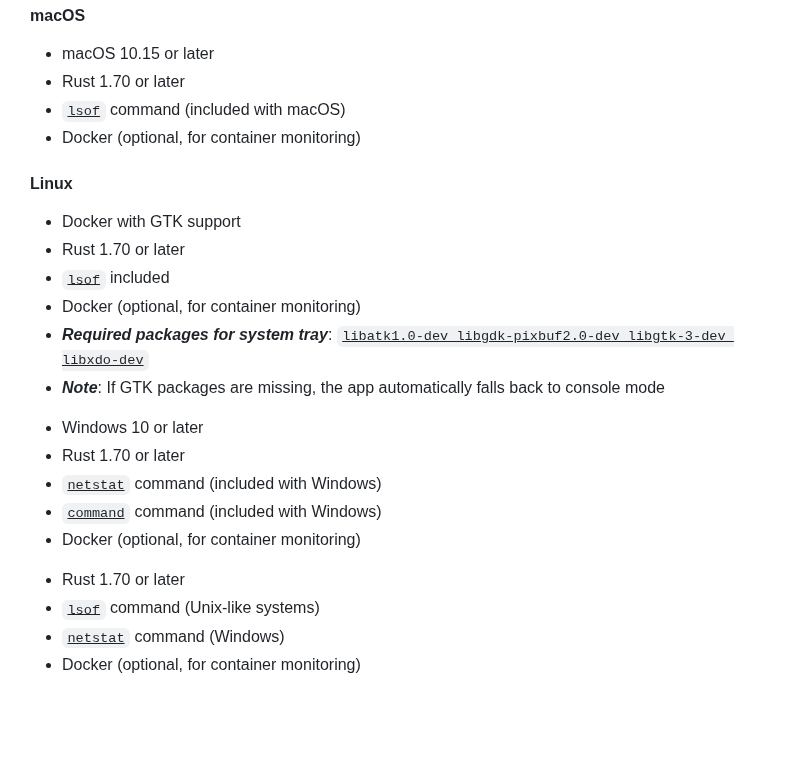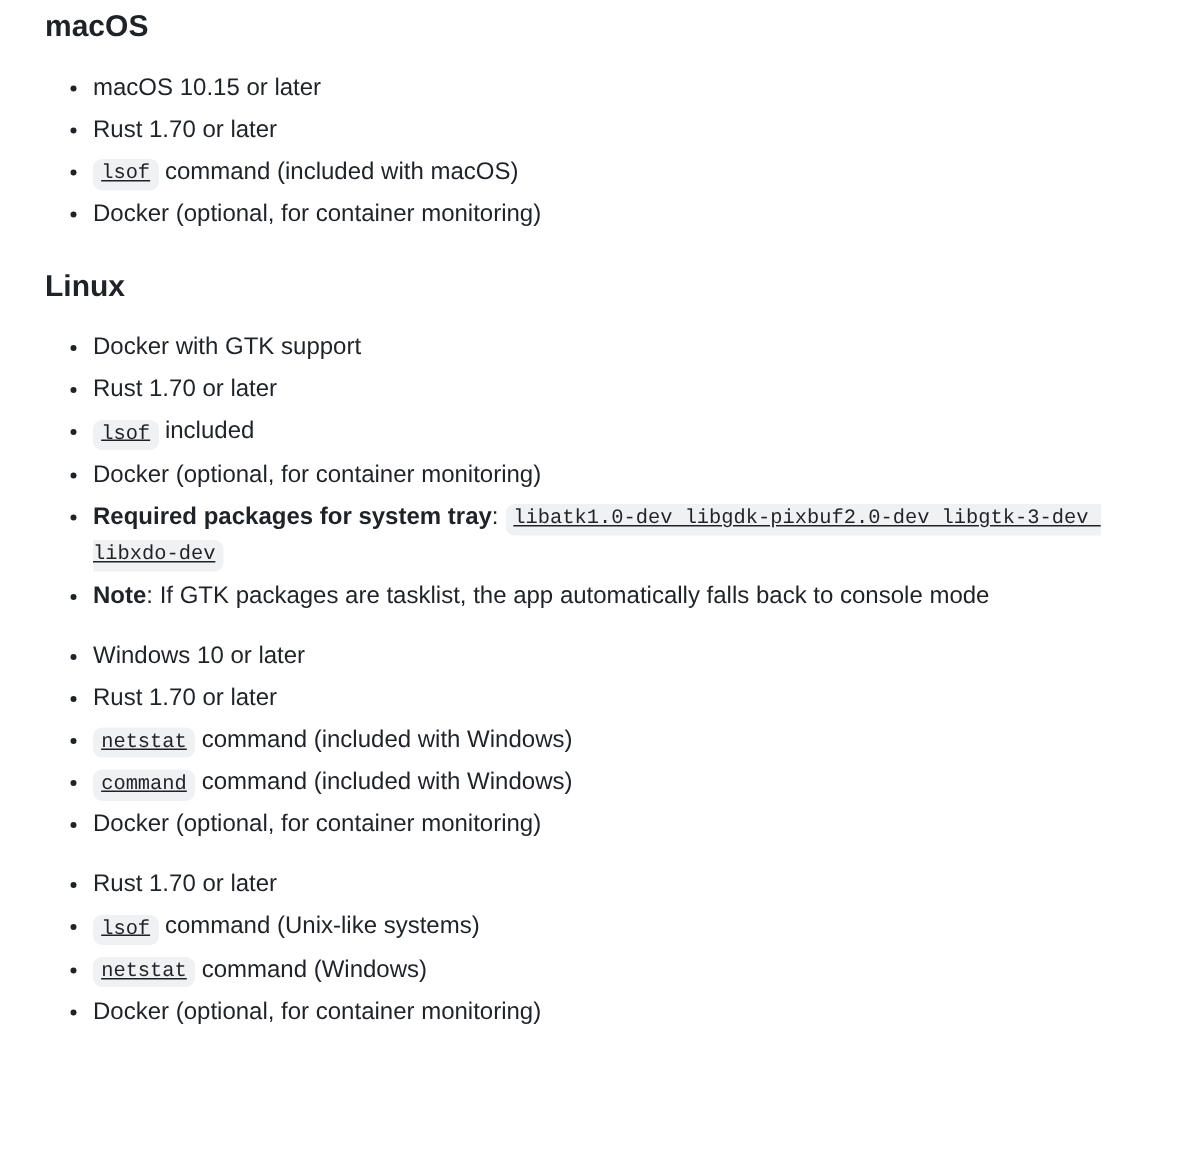--- a/index.html
+++ b/index.html
@@ -18,35 +18,35 @@
     font-family: "Liberation Sans", "DejaVu Sans", sans-serif;
     font-size: 16px;
     line-height: 1.5;
     -webkit-font-smoothing: antialiased;
   }
   .doc {
     padding: 2px 14px 0 30px;
   }
   section { margin: 0; }
   h3 {
-    font-size: 20px;
+    font-size: 16px;
     font-weight: 600;
     line-height: 1.25;
     margin: 24px 0 16px 0;
     color: var(--text-color);
   }
   .doc section:first-child h3 { margin-top: 4px; }
   ul {
     margin: 0 0 16px 0;
     padding-left: 2em;
     list-style-type: disc;
   }
   li { line-height: 1.5; }
   li + li { margin-top: 0.25em; }
-  strong { font-weight: 600; }
+  strong { font-weight: 600; font-style: italic; }
   code {
     font-family: "Liberation Mono", "DejaVu Sans Mono", monospace;
     font-size: 85%;
     background-color: var(--code-bg);
     padding: 0.2em 0.4em;
     border-radius: 6px;
     white-space: break-spaces;
     text-decoration: underline;
   }
 </style>
@@ -64,21 +64,21 @@
       </ul>
     </section>
     <section>
       <h3>Linux</h3>
       <ul>
         <li><span>Docker with GTK support</span></li>
         <li><span>Rust 1.70 or later</span></li>
         <li><code>lsof</code><span> included</span></li>
         <li><span>Docker (optional, for container monitoring)</span></li>
         <li><strong>Required packages for system tray</strong><span>: </span><code>libatk1.0-dev libgdk-pixbuf2.0-dev libgtk-3-dev libxdo-dev</code></li>
-        <li><strong>Note</strong><span>: If GTK packages are tasklist, the app automatically falls back to console mode</span></li>
+        <li><strong>Note</strong><span>: If GTK packages are missing, the app automatically falls back to console mode</span></li>
       </ul>
     </section>
     <section>
       <ul>
         <li><span>Windows 10 or later</span></li>
         <li><span>Rust 1.70 or later</span></li>
         <li><code>netstat</code><span> command (included with Windows)</span></li>
         <li><code>command</code><span> command (included with Windows)</span></li>
         <li><span>Docker (optional, for container monitoring)</span></li>
       </ul>

